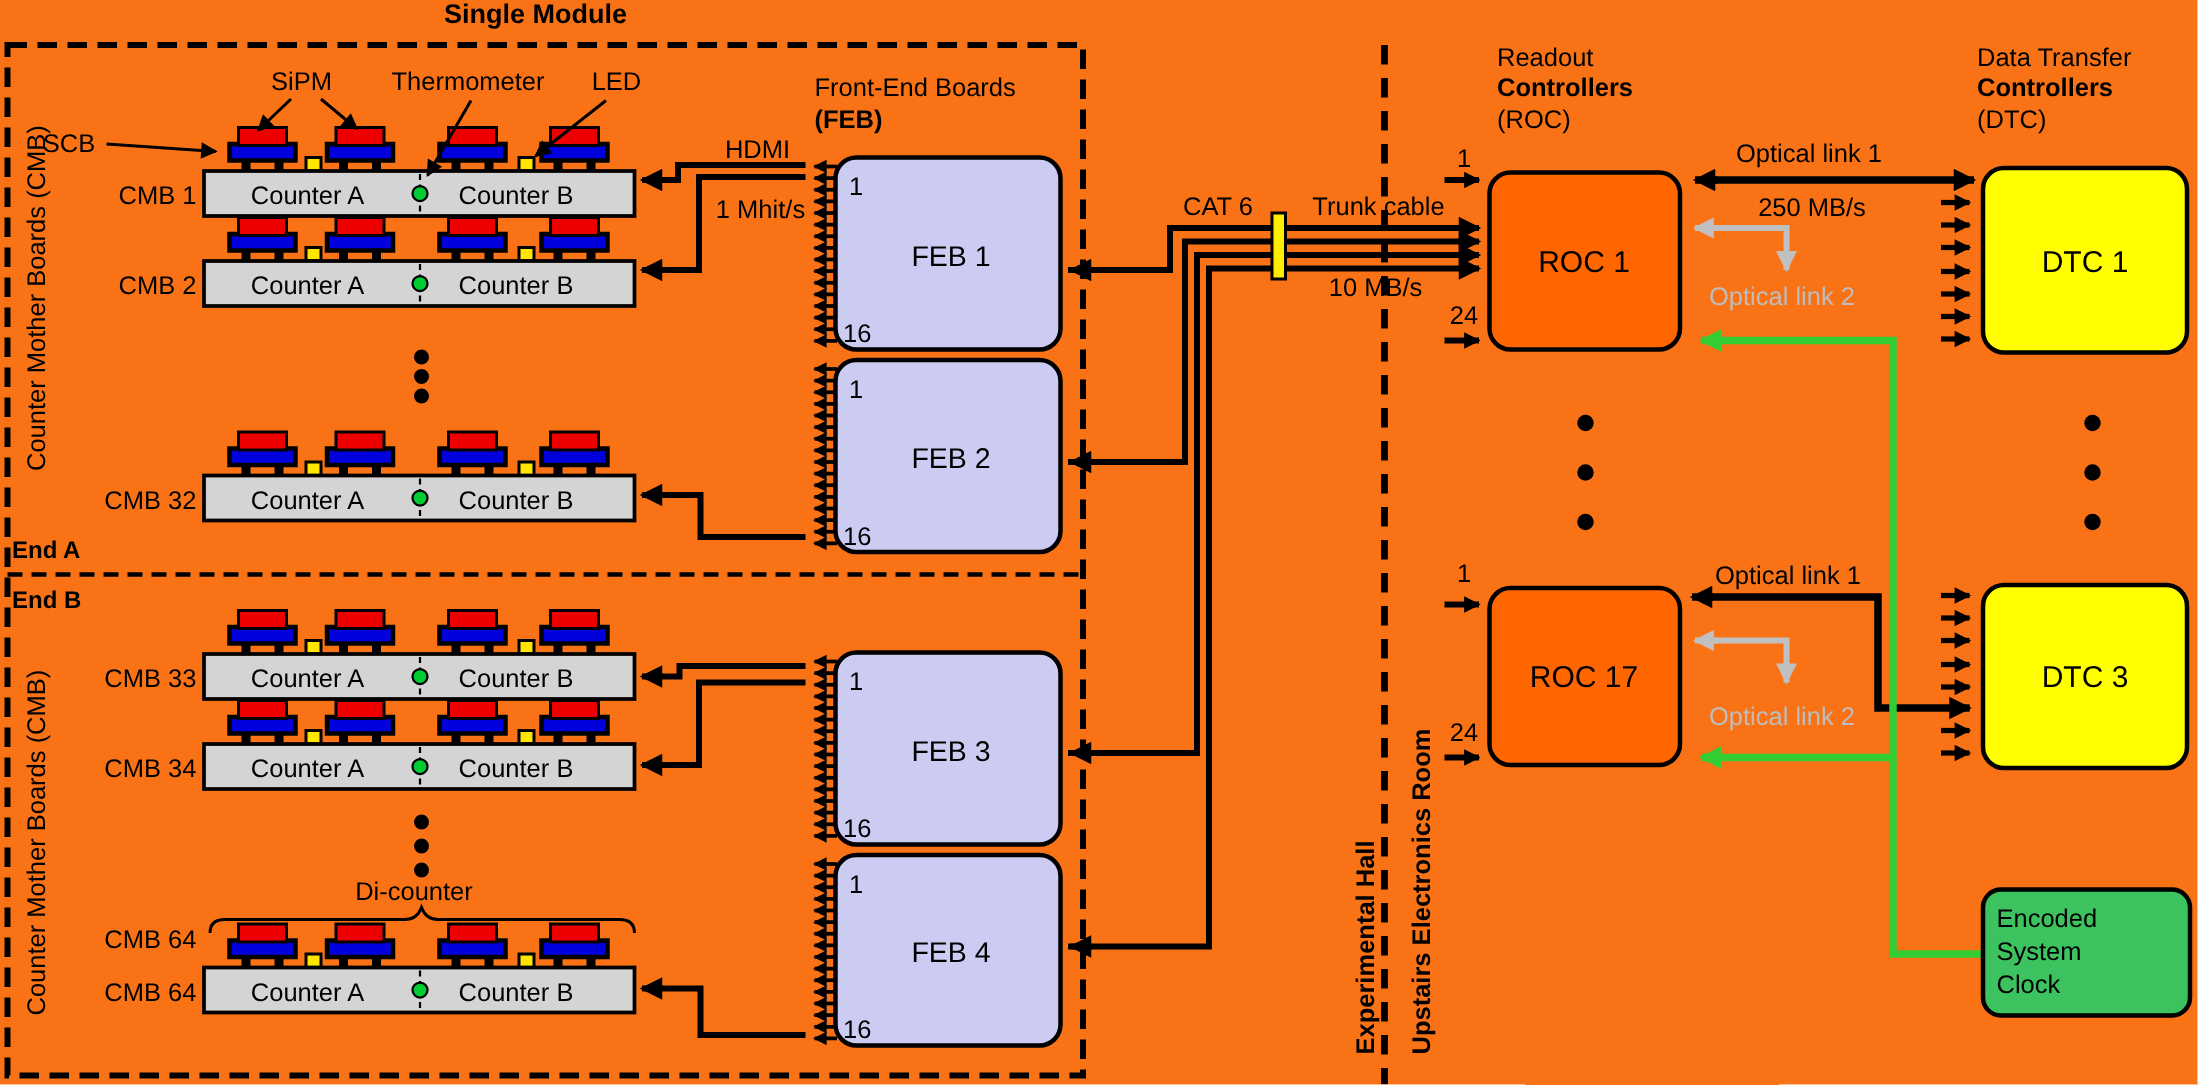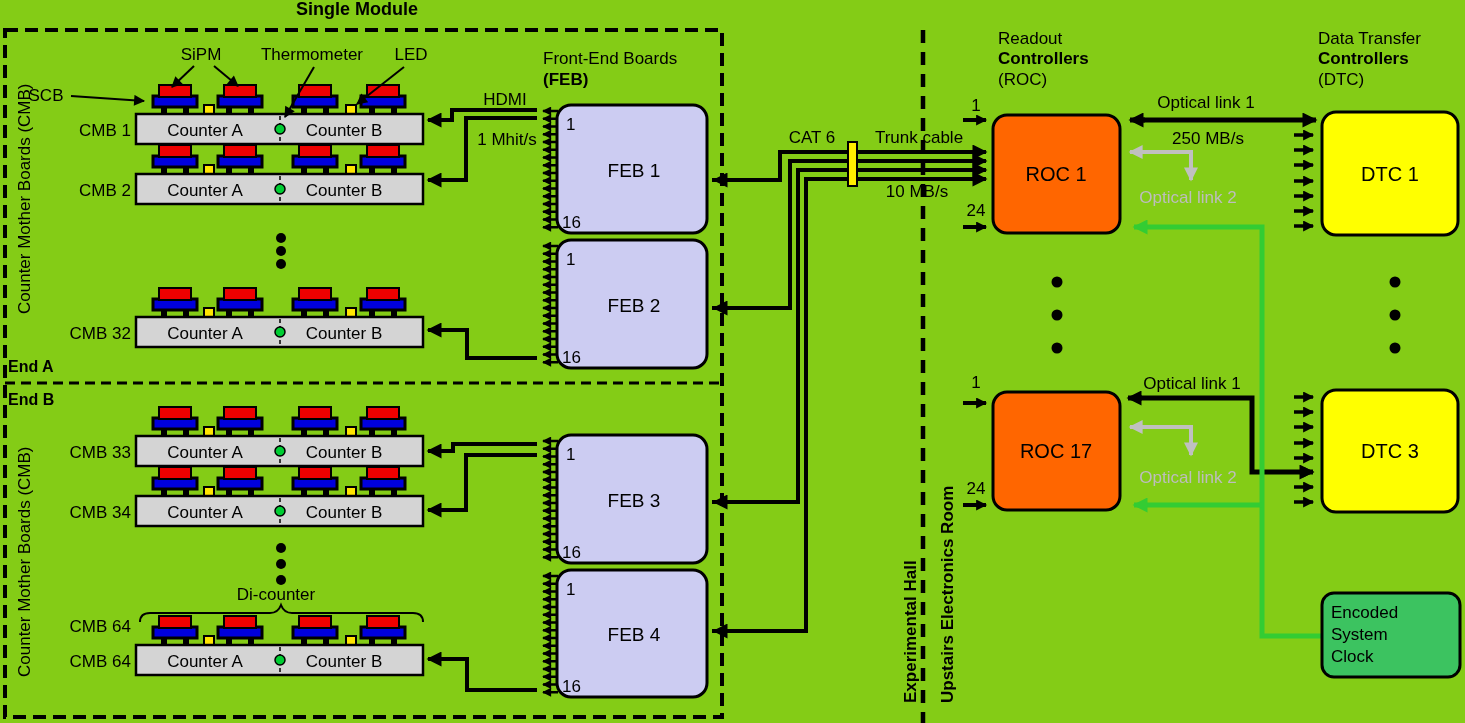--- a/index.html
+++ b/index.html
@@ -1,16 +1,16 @@
 <!DOCTYPE html>
 <html><head>
 <meta charset="utf-8">
 <style>
   html,body{margin:0;padding:0;background:#fff;}
-  .stage{position:relative;width:1465px;height:723px;background:#84cc16;overflow:hidden;}
+  .stage{position:relative;width:1465px;height:723px;background:#f97316;overflow:hidden;}
   svg text{font-family:"Liberation Sans","DejaVu Sans",sans-serif;fill:#000;}
   .t16{font-size:16px;} .t17{font-size:17px;} .t18{font-size:18px;} .t19{font-size:19px;} .t20{font-size:20px;}
   .b{font-weight:bold;}
   .gray{fill:#bdbdbd;}
   .mid{text-anchor:middle;} .end{text-anchor:end;}
   .ln{stroke:#000;stroke-width:4;fill:none;}
   .ln5{stroke:#000;stroke-width:5;fill:none;}
   .thin{stroke:#000;stroke-width:2;fill:none;}
   .grayln{stroke:#c0c0c0;stroke-width:4;fill:none;}
   .greenln{stroke:#33cc33;stroke-width:5;fill:none;}

